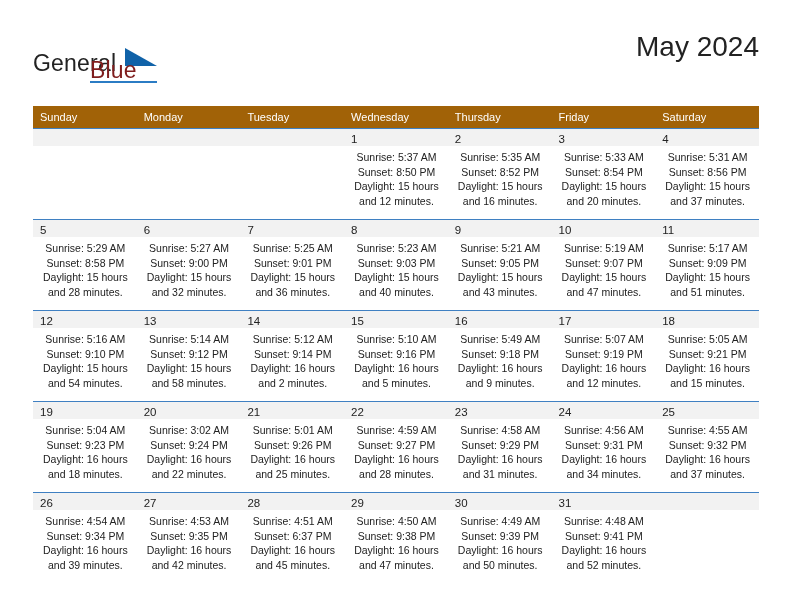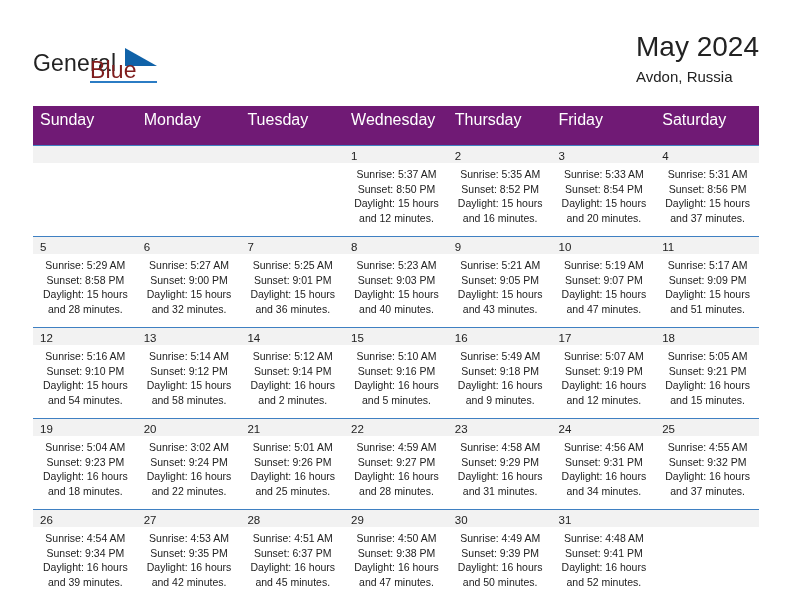--- a/index.html
+++ b/index.html
@@ -95,26 +95,26 @@
   
   .calendar {
     position: absolute;
     left: 33px;
     top: 106px;
     width: 726px;
     border-collapse: collapse;
     table-layout: fixed;
   }
   .calendar th {
-    background: #701a75;
+    background: #a16207;
     color: #ffffff;
-    font-size: 16px;
+    font-size: 11px;
     font-weight: normal;
     text-align: left;
-    padding: 5px 0 16px 7px;
+    padding: 5px 0 5px 7px;
     height: 18px;
     box-sizing: border-box;
     border: none;
   }
   .calendar td {
     vertical-align: top;
     padding: 0;
     border: none;
     border-top: 1px solid #3f80c2;
     width: 103.71px;
@@ -157,21 +157,20 @@
 
     <div class="brand">
       <span class="brand-general">General</span>
       <span class="brand-triangle"></span>
       <span class="brand-blue">Blue</span>
       <span class="brand-underline"></span>
     </div>
 
     <div class="title-block">
       <div class="month-title">May 2024</div>
-      <div class="location-title">Avdon, Russia</div>
     </div>
 
   </div>
 
   <table class="calendar">
     <thead>
       <tr>
         <th>Sunday</th>
         <th>Monday</th>
         <th>Tuesday</th>

